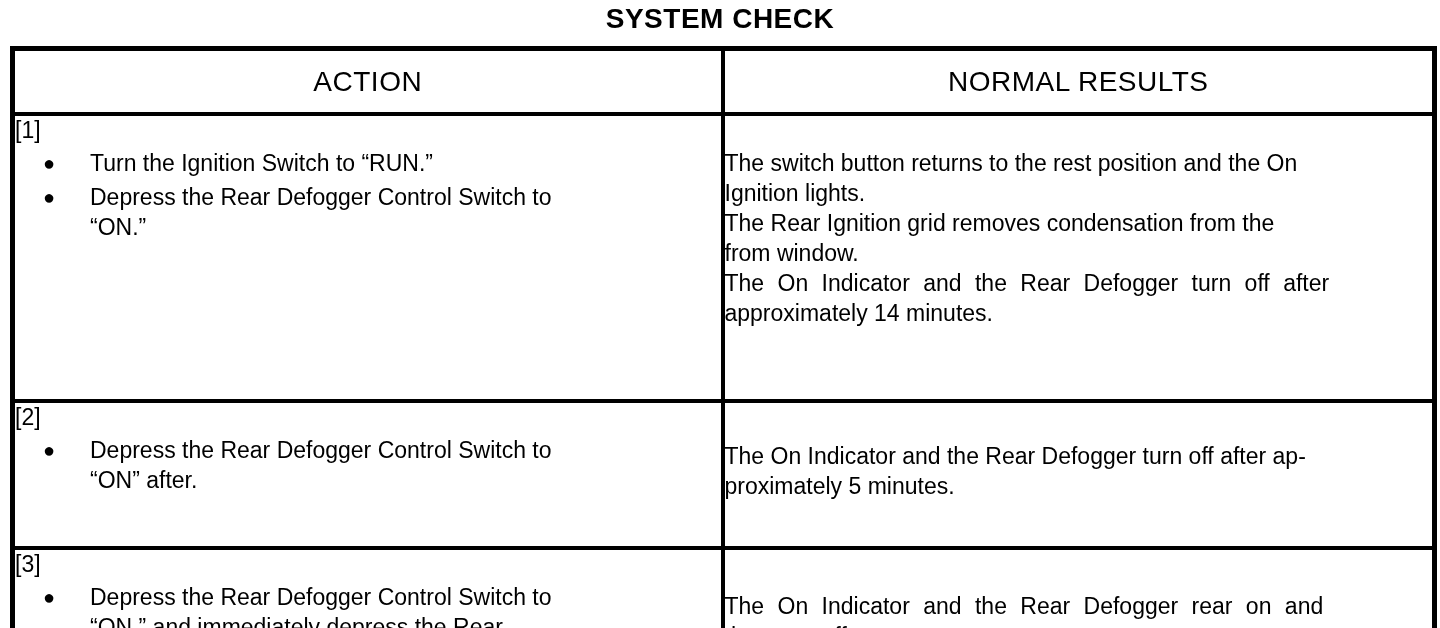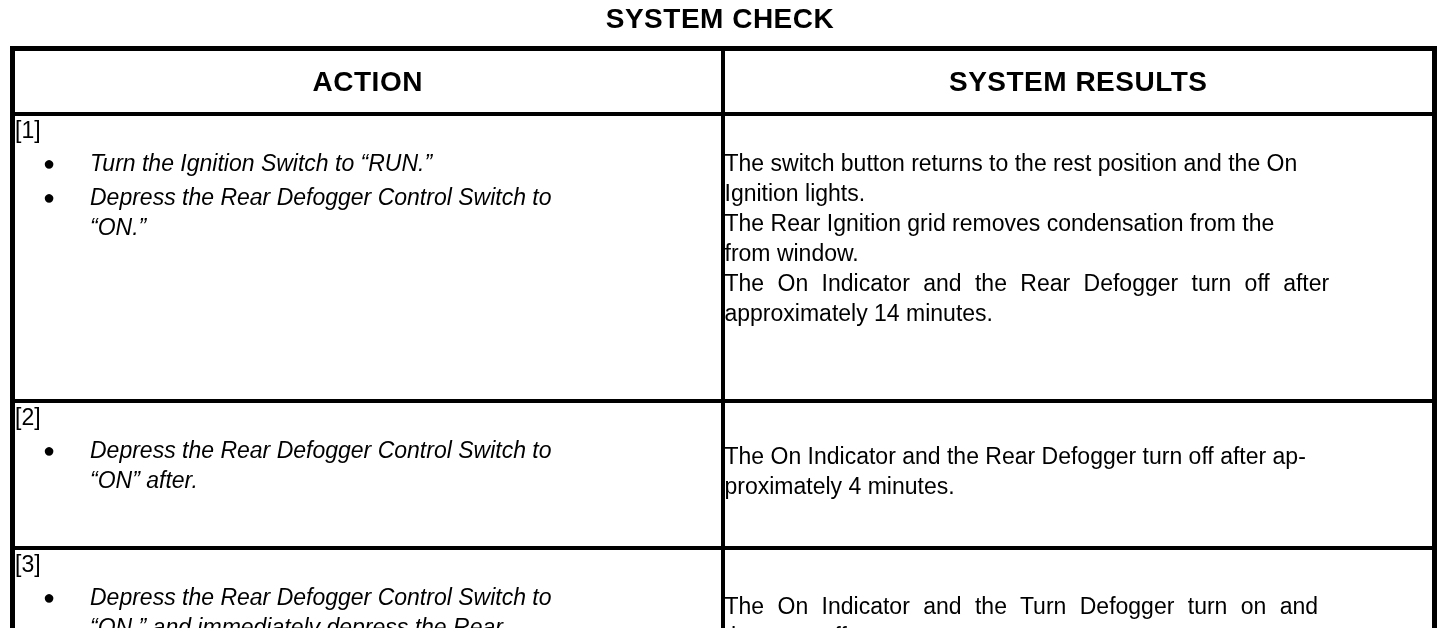--- a/index.html
+++ b/index.html
@@ -27,21 +27,21 @@
     border: 4px solid #000;
     vertical-align: top;
     padding: 0;
   }
   .sys-table col.c-action  { width: 710px; }
   .sys-table col.c-results { width: 712px; }
 
   .sys-table th {
     height: 61px;
     text-align: center; vertical-align: middle;
-    font-size: 28px; font-weight: 700; letter-spacing: 0.5px;
+    font-size: 28px; font-weight: 400; letter-spacing: 0.5px;
   }
 
   .row-1 td { height: 251px; }
   .row-2 td { height: 105px; }
   .row-3 td { height: 137px; }
 
   .cell-text { font-size: 23px; line-height: 30px; }
 
   .action-cell  { padding: 6px 12px 6px 22px; }
   .result-cell  { padding: 6px 14px 6px 18px; margin-left: 21px; }
@@ -50,41 +50,41 @@
   .row-3 .result-cell { padding-top: 41px; }
 
   .step-label { font-size: 23px; line-height: 28px; }
 
   .bullet-item { display: flex; align-items: flex-start; margin-top: 4px; }
   .bullet-marker {
     flex: none; width: 75px; padding-left: 28px;
     box-sizing: border-box;
     font-size: 20px; line-height: 30px;
   }
-  .bullet-text { flex: 1 1 auto; font-style: italic; }
+  .bullet-text { flex: 1 1 auto; }
 
   .line { white-space: nowrap; }
   .wide { word-spacing: 7px; }
 </style>
 </head>
 <body>
 
 <div class="page">
 
   <div class="doc-title">SYSTEM CHECK</div>
 
   <table class="sys-table">
     <colgroup>
         <col class="c-action">
         <col class="c-results">
       </colgroup>
     <thead>
       <tr>
         <th>ACTION</th>
-        <th>SYSTEM RESULTS</th>
+        <th>NORMAL RESULTS</th>
       </tr>
     </thead>
     <tbody>
 
       <tr class="row-1">
         <td class="action-cell cell-text">
           <div class="step-label">[1]</div>
           <div class="bullet-item">
             <span class="bullet-marker">●</span>
             <div class="bullet-text">
@@ -115,37 +115,37 @@
           <div class="bullet-item">
             <span class="bullet-marker">●</span>
             <div class="bullet-text">
               <div class="line">Depress the Rear Defogger Control Switch to</div>
               <div class="line">“ON” after.</div>
             </div>
           </div>
         </td>
         <td class="result-cell cell-text">
           <div class="line">The On Indicator and the Rear Defogger turn off after ap-</div>
-          <div class="line">proximately 4 minutes.</div>
+          <div class="line">proximately 5 minutes.</div>
         </td>
       </tr>
 
       <tr class="row-3">
         <td class="action-cell cell-text">
           <div class="step-label">[3]</div>
           <div class="bullet-item">
             <span class="bullet-marker">●</span>
             <div class="bullet-text">
               <div class="line">Depress the Rear Defogger Control Switch to</div>
               <div class="line">“ON,” and immediately depress the Rear</div>
 
             </div>
           </div>
         </td>
         <td class="result-cell cell-text">
-          <div class="line wide">The On Indicator and the Turn Defogger turn on and</div>
+          <div class="line wide">The On Indicator and the Rear Defogger rear on and</div>
           <div class="line">then turn off.</div>
         </td>
       </tr>
 
     </tbody>
   </table>
 </div>
 
 </body></html>

